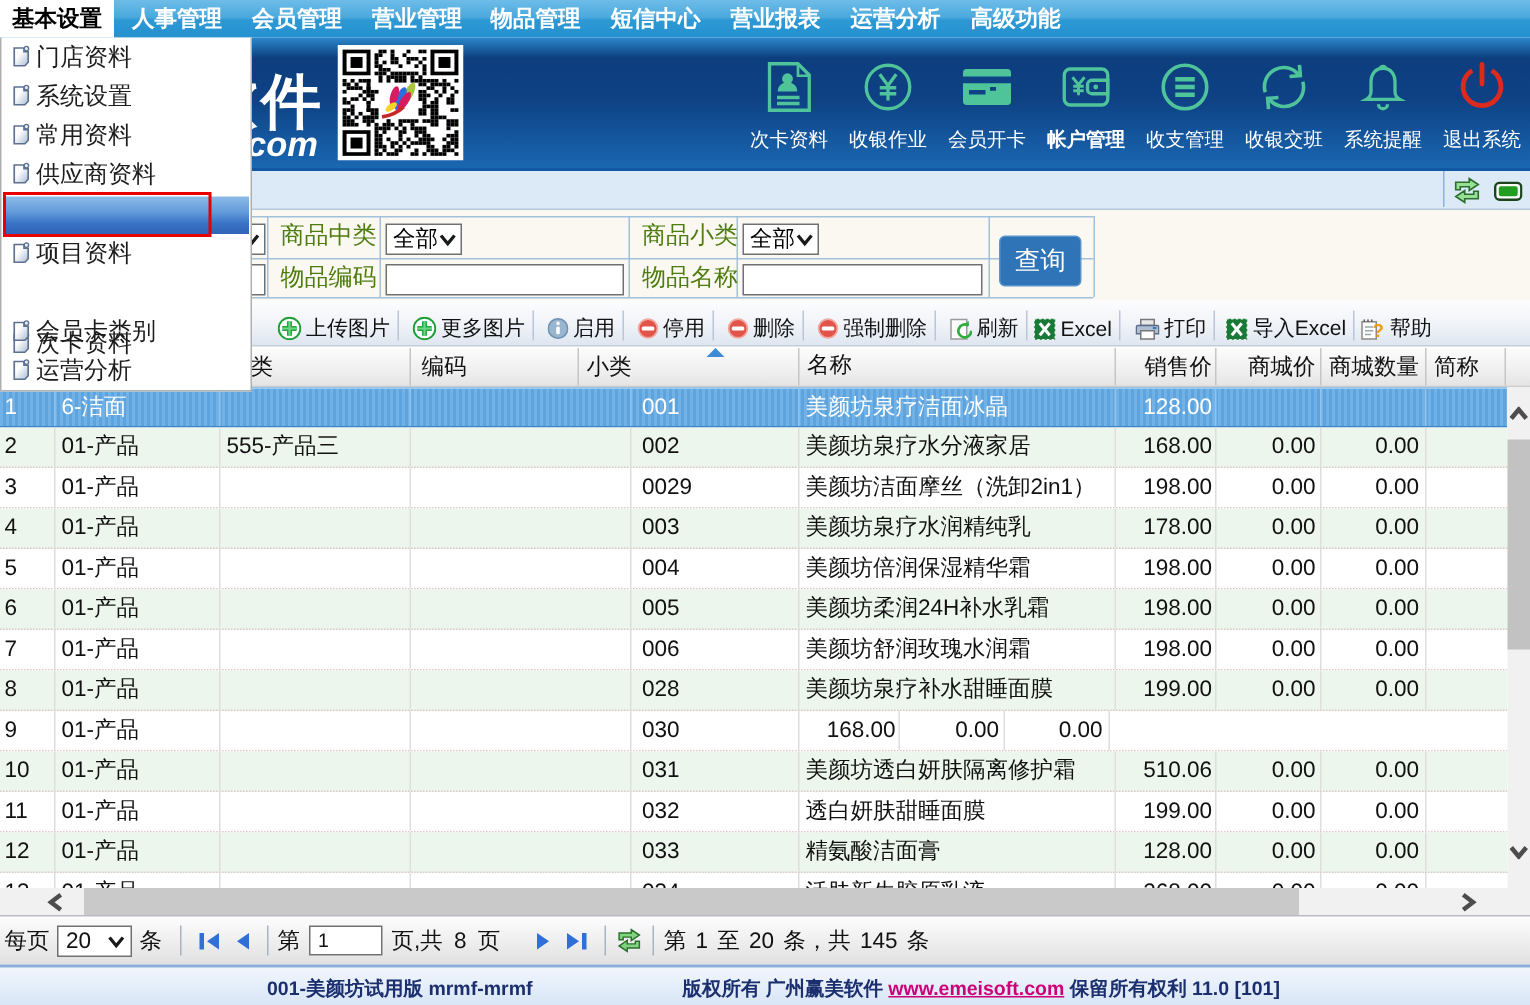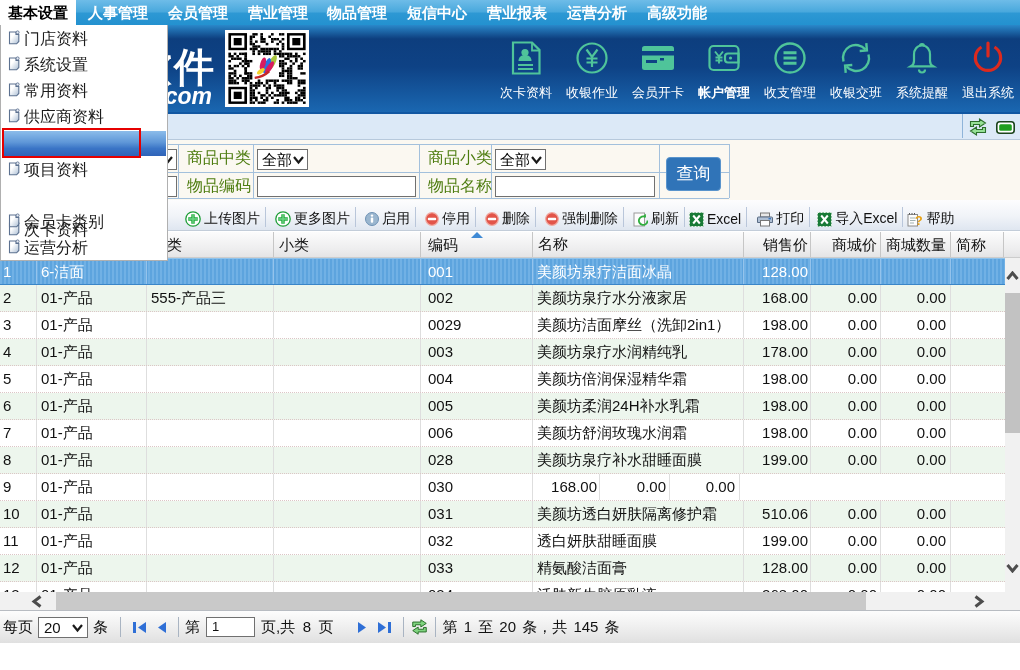--- a/index.html
+++ b/index.html
@@ -590,22 +590,22 @@
             <path d="M2.5 2.5 V1 M5 2.5 V1 M7.5 2.5 V1" stroke="#555" stroke-width="1"></path>
             <path d="M3 6 h5.5 M3 8.5 h5.5 M3 11 h4" stroke="#9aa" stroke-width="0.9"></path>
             <text x="8" y="12.5" font-size="12.5" font-weight="bold" fill="#e8a012" font-family="Liberation Sans,sans-serif">?</text>
           </svg></span>帮助</div>
   </div>
 
   <div id="thead" class="abs">
     <div class="hc c0"></div>
     <div class="hc c1" style="padding-left:5px;">大类</div>
     <div class="hc c2" style="padding-left:5px;">中类</div>
+    <div class="hc c4" style="padding-left:7px;">编码</div>
     <div class="hc c3" style="padding-left:5px;">小类</div>
-    <div class="hc c4" style="padding-left:7px;">编码</div>
     <div class="hc c5" style="padding-left:5px;font-family:Liberation Serif, serif;">名称</div>
     <div class="hc c6 r" style="text-align:right; padding-right:2px;">销售价</div>
     <div class="hc c7" style="text-align:right; padding-right:3px;">商城价</div>
     <div class="hc c8" style="text-align:right; padding-right:4px;">商城数量</div>
     <div class="hc" style="width:53px; padding-left:5px; border-right:1px solid #c6c6c6;">简称</div>
       <div class="hc" style="flex:1; border-right:none;"></div>
   </div>
   <div id="sortarr" class="abs"></div>
 
   <div id="tbody" class="abs" style="left:0; top:258px; width:1005px; height:334px; overflow:hidden; background:#fff;">
@@ -813,20 +813,24 @@
       </svg>
     <span class="psep" style="margin-left:10px; margin-right:4px;"></span>
     <svg width="17" height="18" viewBox="0 0 18 20" style="margin:0 3px;">
       <path d="M1.5 4.5 H10.5 V2 L16.5 6 L10.5 10 V7.5 H4.5 V9.5 H1.5 z" fill="#7fd47f" stroke="#2c6e2c" stroke-width="1.1"></path>
       <path d="M16.5 15.5 H7.5 V18 L1.5 14 L7.5 10 V12.5 H13.5 V10.5 H16.5 z" fill="#7fd47f" stroke="#2c6e2c" stroke-width="1.1"></path>
     </svg>
     <span class="psep" style="margin-left:4px; margin-right:7px;"></span>
     <span style="word-spacing:2px;">第 1 至 20 条，共 145 条</span>
   </div>
 
+  <div id="footer" class="abs">
+    <div class="abs" style="left:178px; top:5px;">001-美颜坊试用版 mrmf-mrmf</div>
+    <div class="abs" style="left:455px; top:5px; font-weight:bold;">版权所有 广州赢美软件 <span style="color:#cc0077; text-decoration:underline;">www.emeisoft.com</span> 保留所有权利 11.0 [101]</div>
+  </div>
 
   <div id="basetab" class="abs">基本设置</div>
   <div id="dropdown" class="abs">
     <div id="mhl"></div>
     <div class="mitem" style="top:1px;">
         <svg width="13" height="15" viewBox="0 0 13 15" style="position:absolute; left:6px; top:4px;">
           <path d="M1.5 2 H8 V4.5 H10.8 V11.5 L8.6 13.8 H1.5 z" fill="url(#pgG)" stroke="#5c7190" stroke-width="1.1"></path>
           <circle cx="9.6" cy="2.4" r="1.5" fill="#e8eef6" stroke="#5c7190" stroke-width="0.9"></circle>
         </svg>
         <span class="mtxt">门店资料</span>

